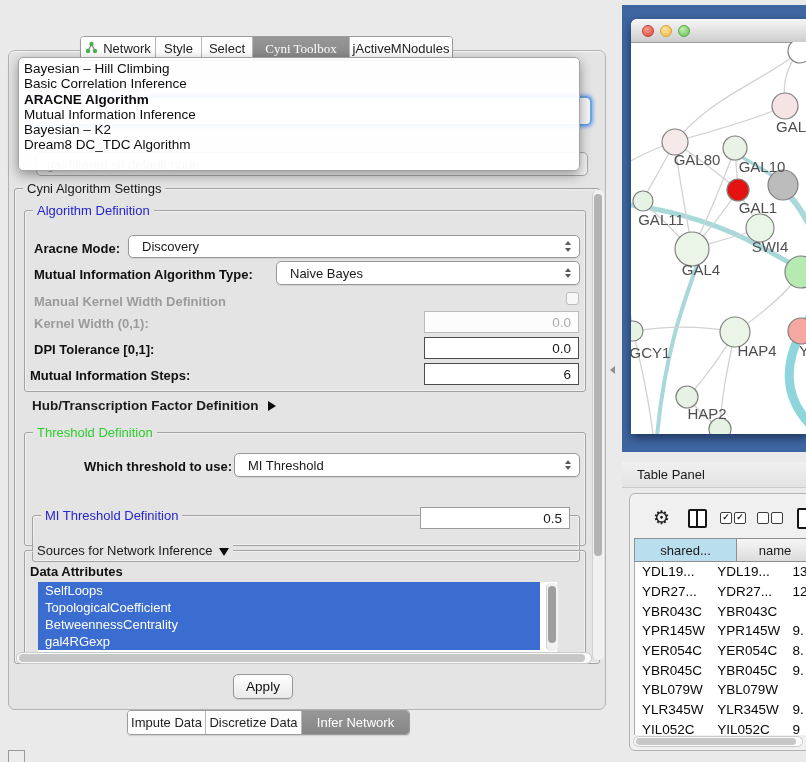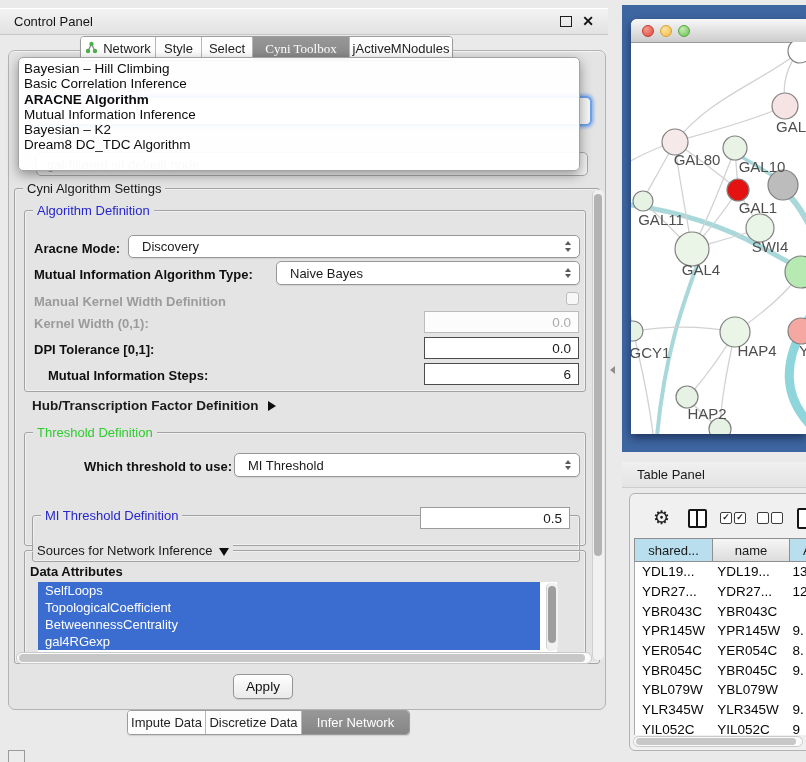--- a/index.html
+++ b/index.html
@@ -94,25 +94,20 @@
   .tc2{width:78px;white-space:nowrap;}
   .tc3{width:40px;white-space:nowrap;}
 
   svg text{font-family:"Liberation Sans",sans-serif;font-size:15px;fill:#4e4e4e;}
 </style>
 </head>
 <body>
 
 <div class="root">
 
-  <div class="abs cp-title">
-    <span class="t">Control Panel</span>
-    <span class="float-ico"></span>
-    <span class="close-ico">✕</span>
-  </div>
 
   <div class="abs panel"></div>
 
   <div class="abs seg" style="left:80px;top:36px;">
     <div class="sg" style="width:74px;">
       <span>
         <svg width="13" height="13">
             <line x1="6.5" y1="3" x2="3" y2="10" stroke="#888" stroke-width="1.2"></line>
             <line x1="6.5" y1="3" x2="10" y2="10" stroke="#888" stroke-width="1.2"></line>
             <circle cx="6.5" cy="3" r="2.2" fill="#4db04d"></circle>
@@ -182,21 +177,21 @@
   <div class="lbl dis" style="left:34px;top:294px;">Manual Kernel Width Definition</div>
   <div class="chk" style="left:566px;top:292px;"></div>
   <div class="lbl dis" style="left:34px;top:316px;">Kernel Width (0,1):</div>
   <div class="field dis" style="left:424px;top:311px;width:155px;height:22px;">
     <span>0.0</span>
   </div>
   <div class="lbl" style="left:34px;top:342px;">DPI Tolerance [0,1]:</div>
   <div class="field strong" style="left:424px;top:337px;width:155px;height:22px;">
     <span>0.0</span>
   </div>
-  <div class="lbl" style="left:48px;top:368px;">Mutual Information Steps:</div>
+  <div class="lbl" style="left:30px;top:368px;">Mutual Information Steps:</div>
   <div class="field strong" style="left:424px;top:363px;width:155px;height:22px;">
     <span>6</span>
   </div>
 
   <div class="abs" style="left:32px;top:398px;font-size:13.5px;font-weight:600;color:#1c1c1c;">
     <span>Hub/Transcription Factor Definition</span><span class="tri-right"></span>
   </div>
 
   <div class="group" style="left:24px;top:432px;width:560px;height:112px;">
     <span class="legend green">Threshold Definition</span>
@@ -322,21 +317,21 @@
   <div class="abs tp-body">
     <span class="gear" style="left:23px;top:12px;">⚙</span>
     <span class="colico" style="left:58px;top:15px;"></span>
     <span class="cbx" style="left:90px;top:18px;">✓</span>
     <span class="cbx" style="left:104px;top:18px;">✓</span>
     <span class="cbx" style="left:127px;top:18px;"></span>
     <span class="cbx" style="left:141px;top:18px;"></span>
     <span class="docico" style="left:167px;top:14px;"></span>
 
     <div class="thead" style="left:4px;top:44px;">
-      <div class="th blue" style="width:78px;">shared...</div>
+      <div class="th blue" style="width:102px;">shared...</div>
       <div class="th gray" style="width:77px;">name</div>
       <div class="th blue" style="width:40px;justify-content:flex-start;padding-left:13px;border-right:1px solid #8f8f8f;">A</div>
     </div>
     <div class="tbody" id="table-rows" style="left:4px;top:68px;width:196px;height:173px;border-left:1px solid #aaa;">
         <div class="trow">
           <span class="tc1">YDL19...</span>
           <span class="tc2">YDL19...</span>
           <span class="tc3">13</span>
         </div>
         <div class="trow">

